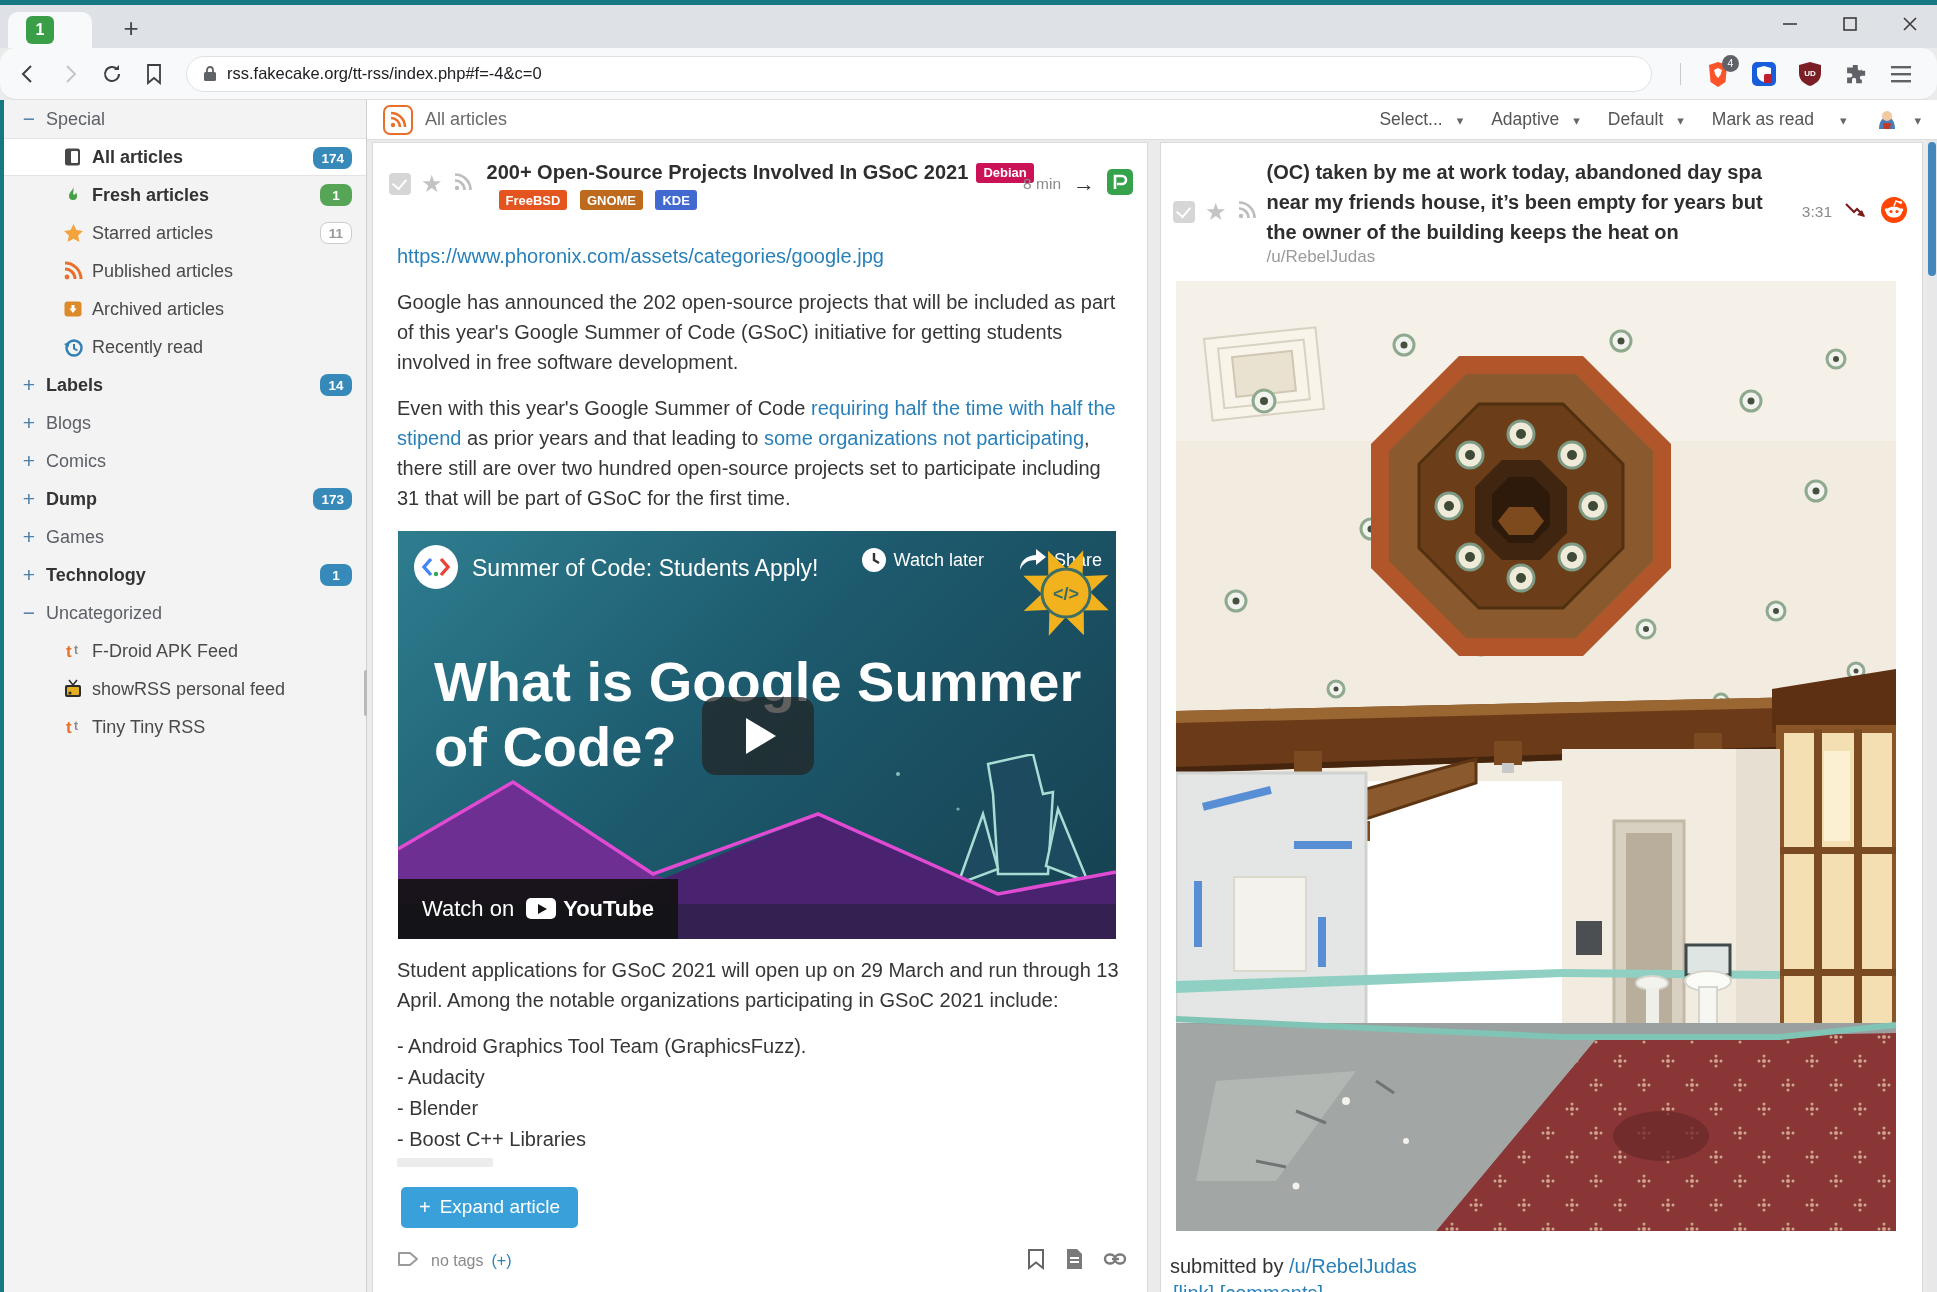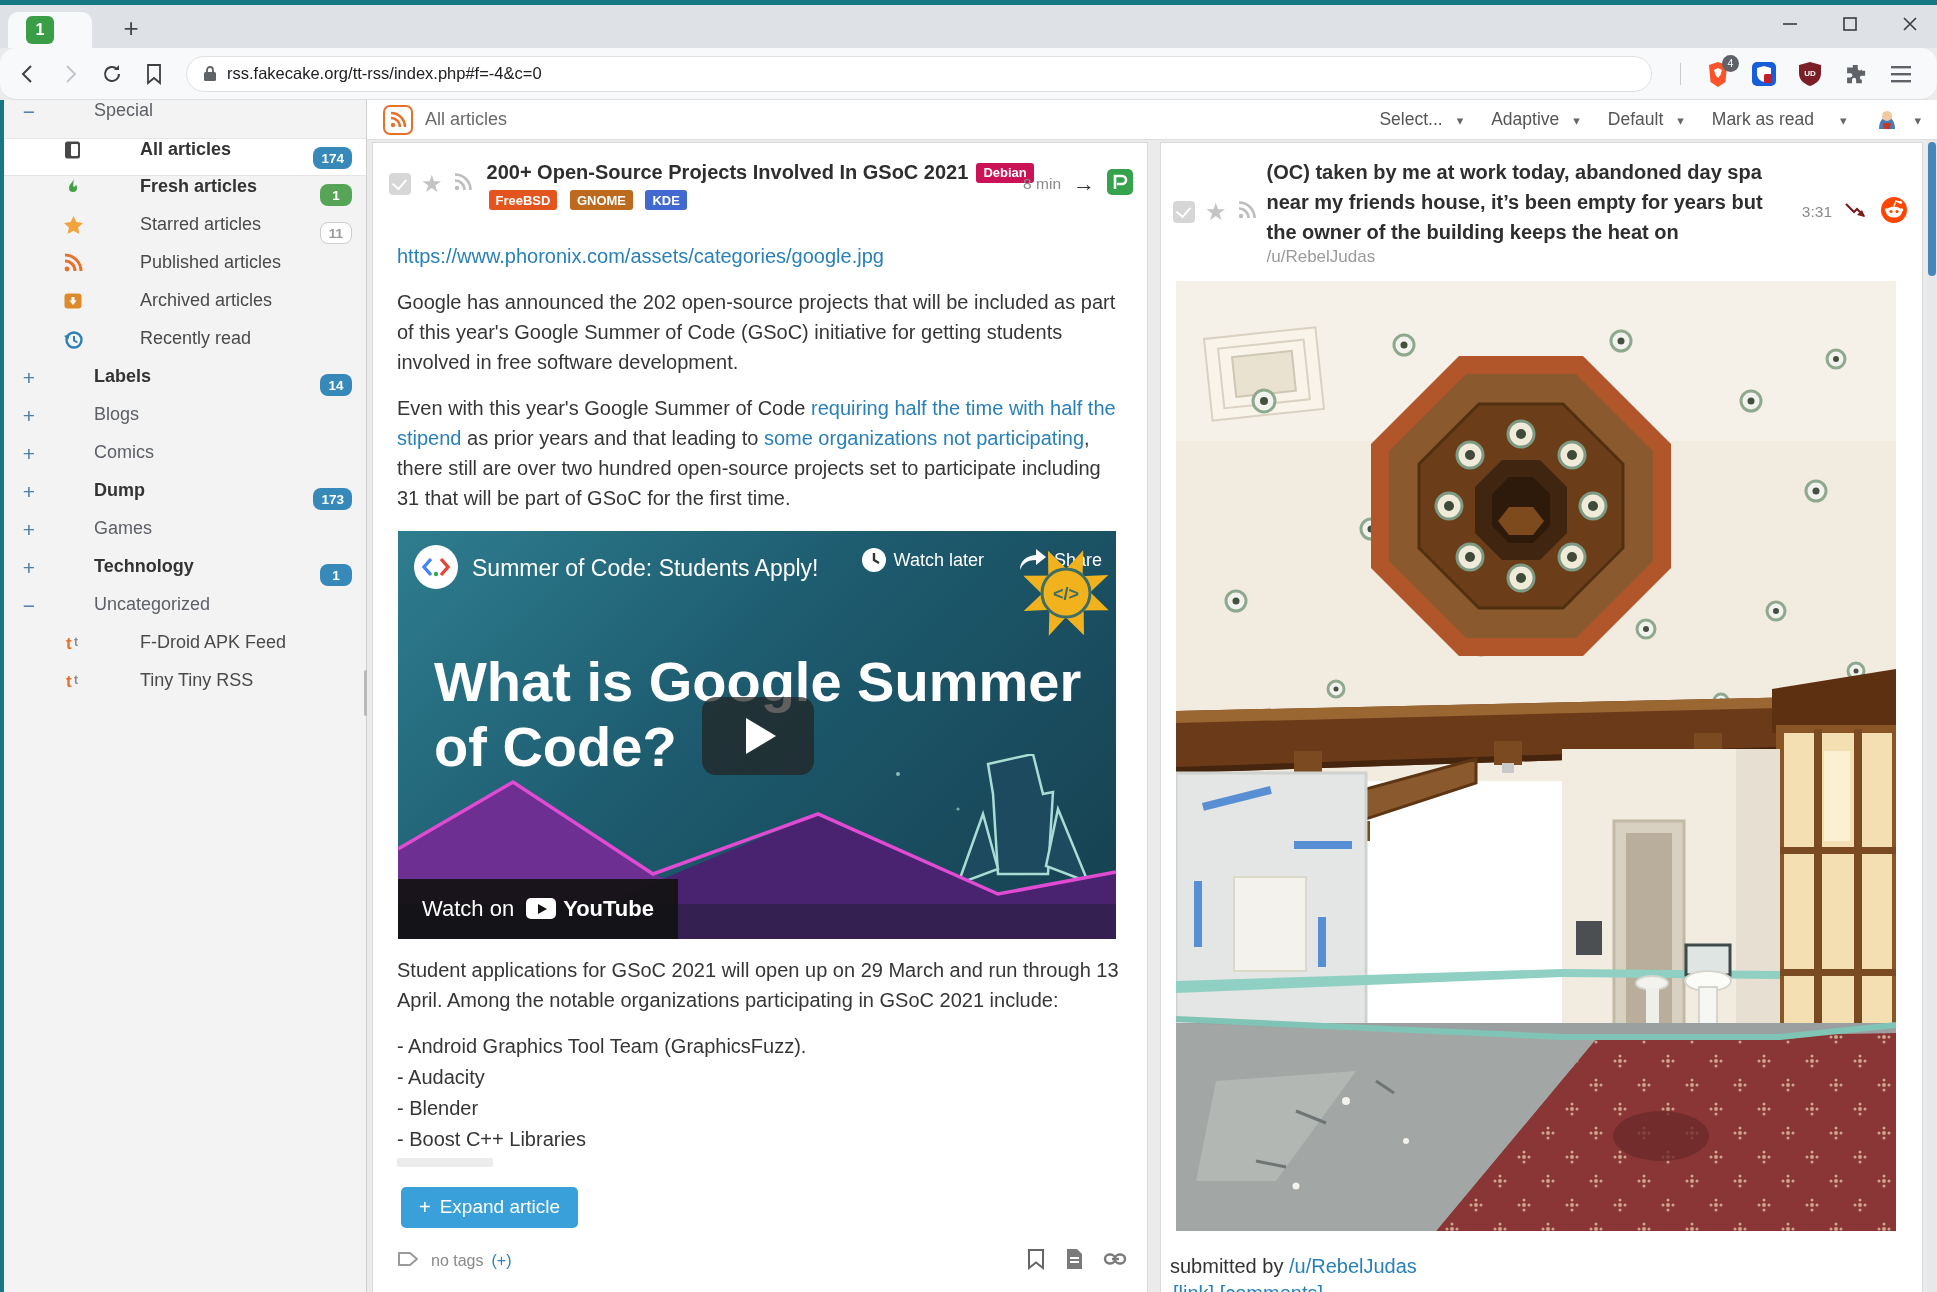--- a/index.html
+++ b/index.html
@@ -33,21 +33,21 @@
                  justify-content:center; padding:0 3px; }
 
   
   .app { position:absolute; top:100px; left:0; right:0; bottom:0; background:#ebebeb; }
   .teal-edge { position:absolute; left:0; top:0; bottom:0; width:4px; background:var(--frame_teal); }
 
   .sidebar { position:absolute; left:4px; top:0; width:362px; bottom:0; background:#f3f3f3; }
   .splitter { position:absolute; left:366px; top:0; bottom:0; width:1px; background:#cfcfcf; }
   .grippy { position:absolute; left:364px; top:570px; width:4px; height:46px; background:#b9b9b9; border-radius:2px; }
 
-  .sb-row { position:relative; height:38px; display:flex; align-items:flex-start; font-size:18px; color:#4a4a4a;gap:48px; }
+  .sb-row { position:relative; height:38px; display:flex; align-items:center; font-size:18px; color:#4a4a4a; }
   .sb-row.selected { background:#ffffff; border-top:1px solid #e4e4e4; border-bottom:1px solid #e4e4e4; }
   .sb-row.cat { padding-left:12px; color:#5d6066; }
   .sb-row.feed { padding-left:58px; }
   .sb-row .bold { font-weight:bold; color:#333; }
   .exp { width:26px; color:#4d7fa8; font-size:21px; text-align:center; }
   .exp-plus::before{ content:"+"; }
   .exp-minus::before{ content:"\2212"; }
   .cat-label { margin-left:4px; }
   .sb-icon { width:22px; height:22px; margin-right:8px; display:flex; align-items:center; justify-content:center; }
   .badge { position:absolute; right:14px; top:8px; min-width:32px; height:22px; border-radius:8px;
@@ -83,21 +83,21 @@
   .hl-check::after { content:""; position:absolute; left:6px; top:3px; width:7px; height:11px;
                      border:solid #fff; border-width:0 2.5px 2.5px 0; transform:rotate(40deg); }
   .hl-star { color:#c4c4c4; font-size:24px; line-height:22px; }
   .hl-star::before { content:"\2605"; }
   .hl-titlebox { flex:1; min-width:0; }
   .hl-title { font-weight:bold; font-size:20px; color:#2e2e2e; line-height:30px; }
   .hl-line1 { white-space:nowrap; }
   .lb { display:inline-block; color:#fff; font-size:13px; font-weight:bold; border-radius:3px;
         padding:2.5px 7px; margin-left:8px; vertical-align:2px; }
   .lb-debian  { background:var(--label_debian); }
-  .lb-freebsd { background:var(--label_freebsd); margin-left:2px; }
+  .lb-freebsd { background:var(--label_freebsd); margin-left:12px; }
   .lb-gnome   { background:var(--label_gnome); }
   .lb-kde     { background:var(--label_kde); }
   .hl-labels { margin-top:3px; }
   .hl-meta { display:flex; align-items:center; gap:12px; margin-left:12px; white-space:nowrap; }
   .hl-time { color:#8a8a8a; font-size:15.5px; }
   .arrow-icon::before { content:"\2192"; font-size:22px; color:#333; }
 
   .body { padding:8px 22px 0 24px; font-size:20px; color:#363636; line-height:30px; }
   .lnk { color:var(--link_blue); text-decoration:none; cursor:pointer; }
   .body p { margin:16px 0; }
@@ -336,20 +336,31 @@
         <span class="cat-label">Uncategorized</span>
       </div>
       <div class="sb-row feed">
         <span class="sb-icon">
           <svg width="20" height="20">
               <text x="3" y="16" font-size="17" font-weight="bold" fill="#e8702a">t</text>
               <text x="11" y="13" font-size="12" font-weight="bold" fill="#8c8c8c">t</text>
             </svg>
         </span>
         <span>F-Droid APK Feed</span>
+      </div>
+      <div class="sb-row feed">
+        <span class="sb-icon">
+          <svg width="20" height="20">
+              <path d="M6 1l4 5 4-5" fill="none" stroke="#2b2b2b" stroke-width="1.6"></path>
+              <rect x="2" y="6" width="16" height="12" rx="2" fill="#2b2b2b"></rect>
+              <rect x="4" y="8" width="12" height="8" rx="1" fill="#e2b01f"></rect>
+              <circle cx="7" cy="14" r="1.6" fill="#2b2b2b"></circle>
+            </svg>
+        </span>
+        <span>showRSS personal feed</span>
       </div>
       <div class="sb-row feed">
         <span class="sb-icon">
           <svg width="20" height="20">
               <text x="3" y="16" font-size="17" font-weight="bold" fill="#e8702a">t</text>
               <text x="11" y="13" font-size="12" font-weight="bold" fill="#8c8c8c">t</text>
             </svg>
         </span>
         <span>Tiny Tiny RSS</span>
       </div>

